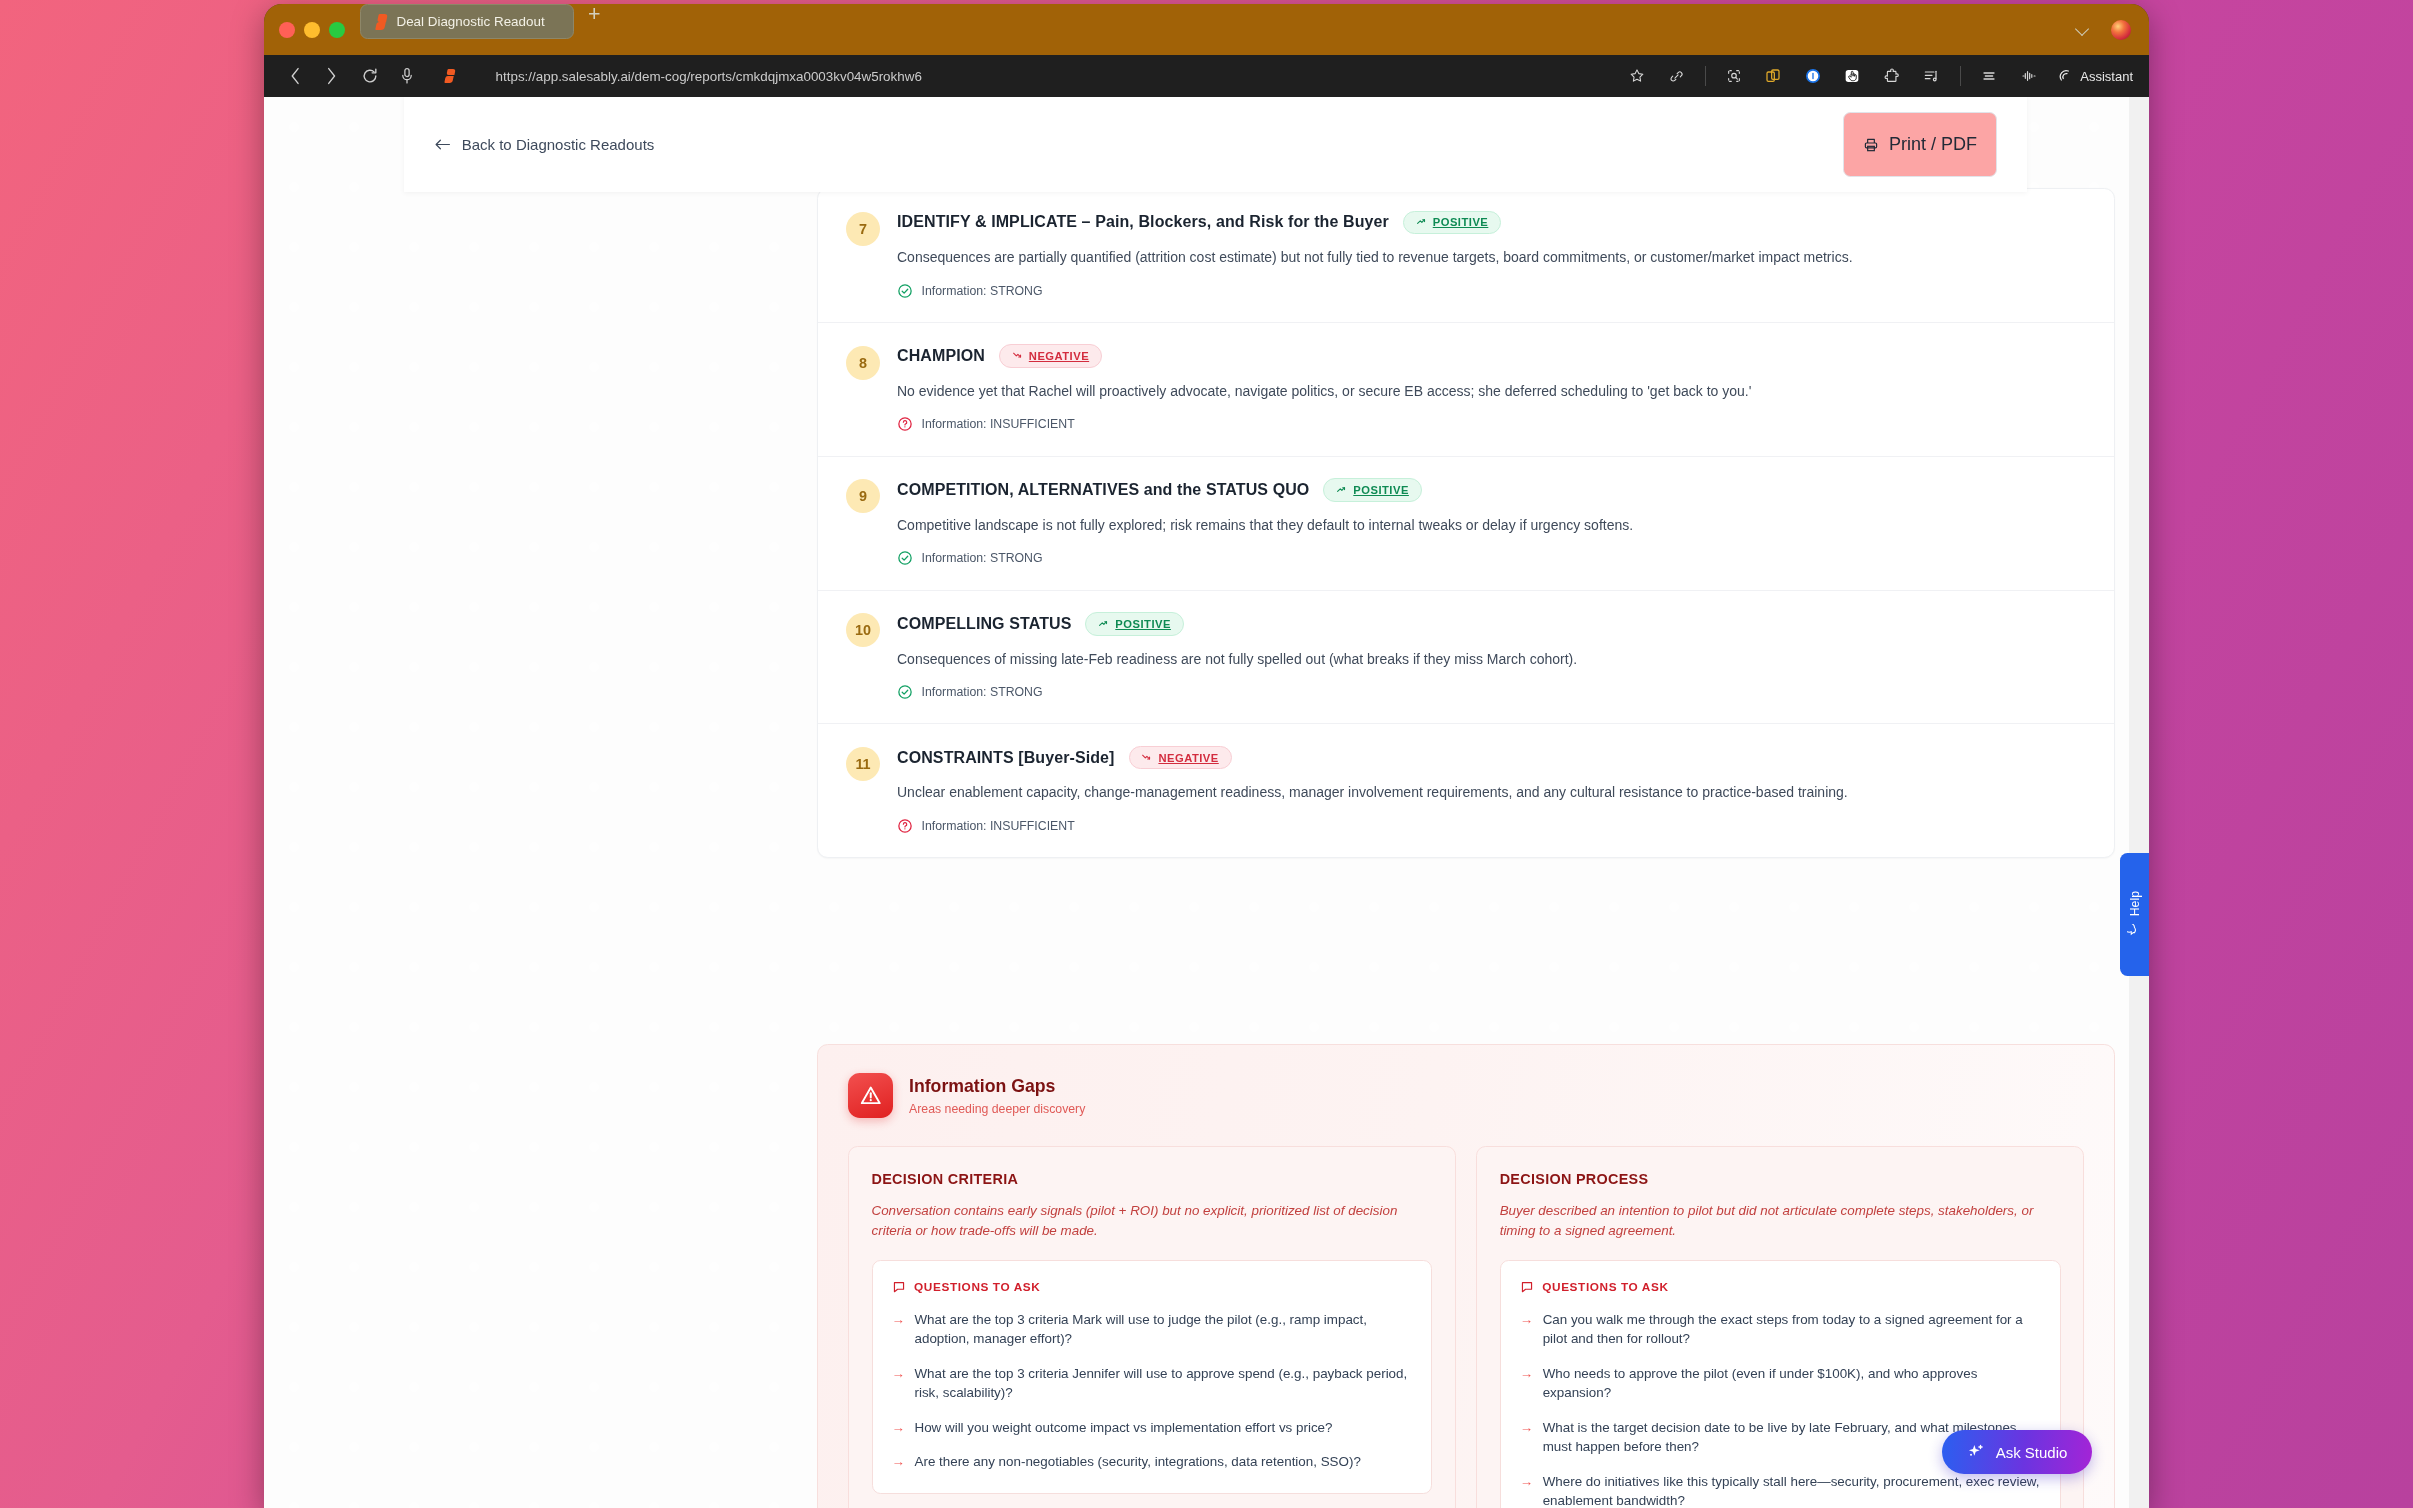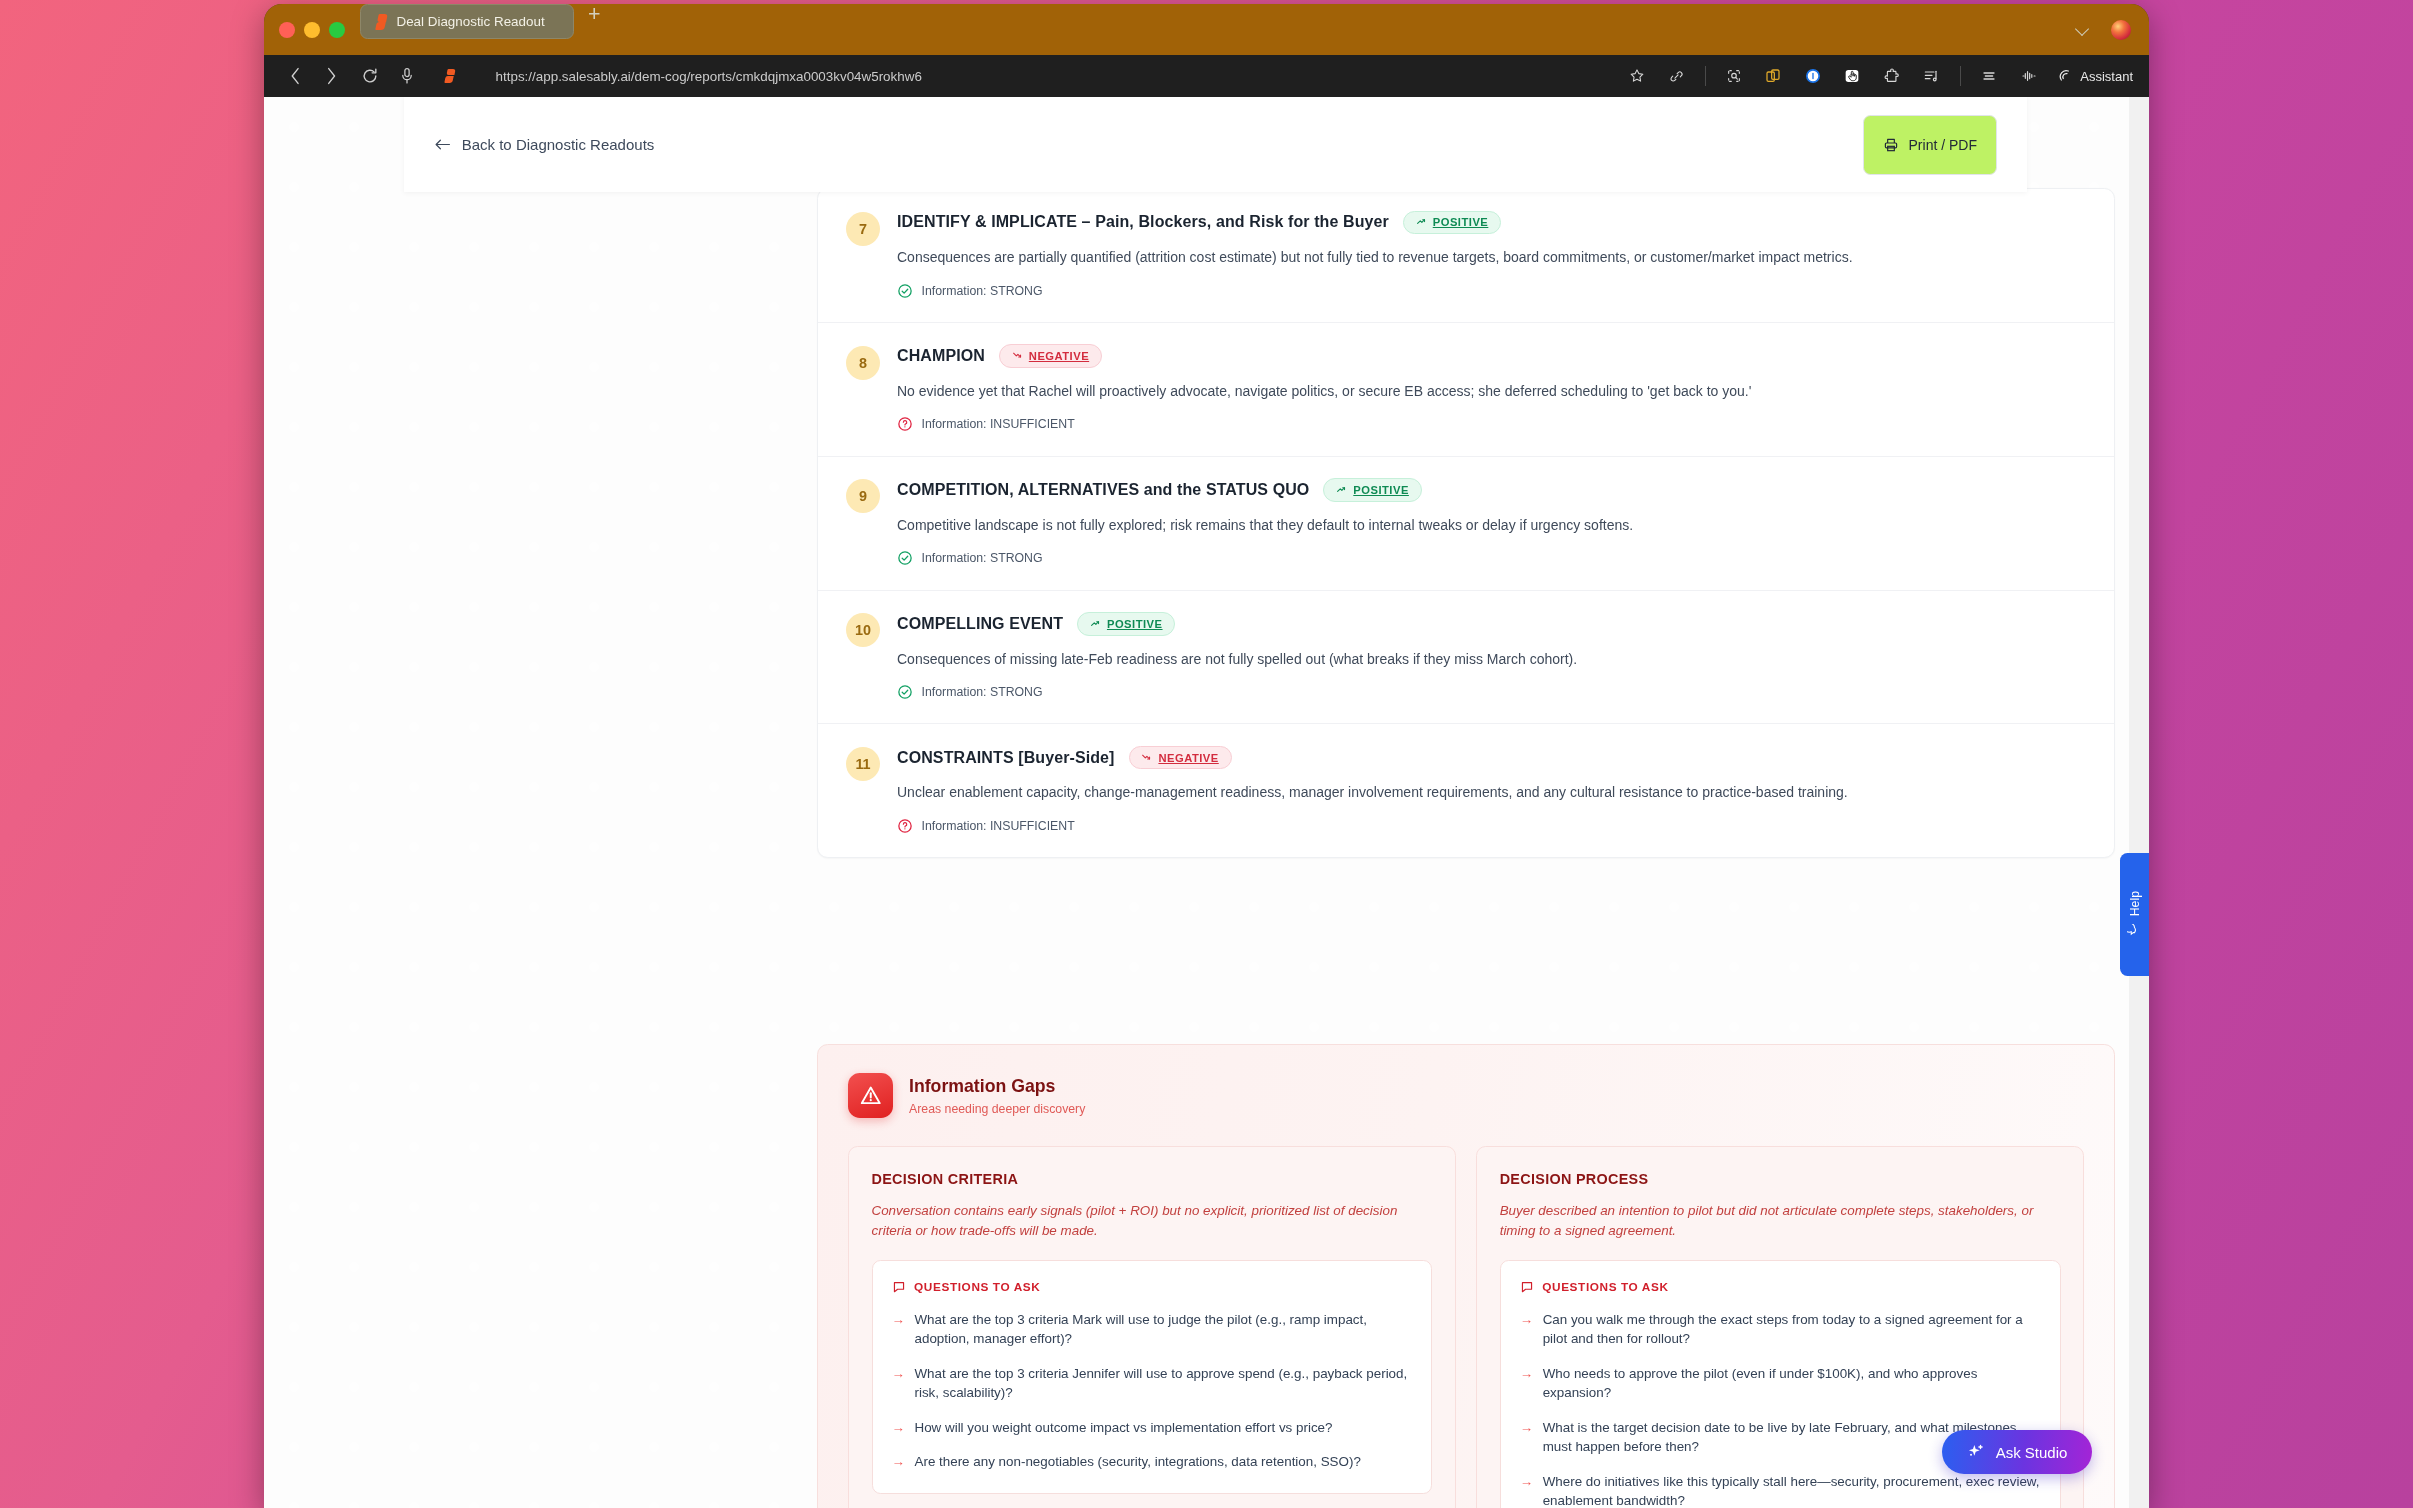--- a/index.html
+++ b/index.html
@@ -189,23 +189,23 @@
   .back-link {
     display: flex; align-items: center; gap: 10.7px;
     color: #3e4a5c; font-size: 15px;
     cursor: pointer;
   }
   .print-btn {
     margin-left: auto;
     display: flex; align-items: center; gap: 9.6px;
     border: 0.8px solid #e1e4ea;
     border-radius: 7.5px;
-    background: #bef264;
+    background: #fca5a5;
     padding: 21px 19px;
-    font-size: 14px;
+    font-size: 18px;
     color: #222a37;
     cursor: pointer;
   }
 
   
   .content {
     position: absolute;
     left: 553px; top: 0;
     width: 1298px;
   }
@@ -615,21 +615,21 @@
                 </svg>
               <span>Information: STRONG</span>
             </div>
           </div>
         </div>
 
         <div class="item-row">
           <div class="badge-num">10</div>
           <div class="item-body">
             <div class="item-head">
-              <span class="item-title">COMPELLING EVENT</span>
+              <span class="item-title">COMPELLING STATUS</span>
               <span class="pill positive">
                 <svg width="10.7" height="10.7" viewBox="0 0 20 20">
                     <path d="M3 14 8 9l3 3 5-5" fill="none" stroke="currentColor" stroke-width="2" stroke-linecap="round" stroke-linejoin="round"></path>
                     <path d="M12.5 7H16v3.5" fill="none" stroke="currentColor" stroke-width="2" stroke-linecap="round" stroke-linejoin="round"></path>
                   </svg>
                 <span>POSITIVE</span>
               </span>
             </div>
             <div class="item-desc">Consequences of missing late-Feb readiness are not fully spelled out (what breaks if they miss March cohort).</div>
             <div class="item-info">

